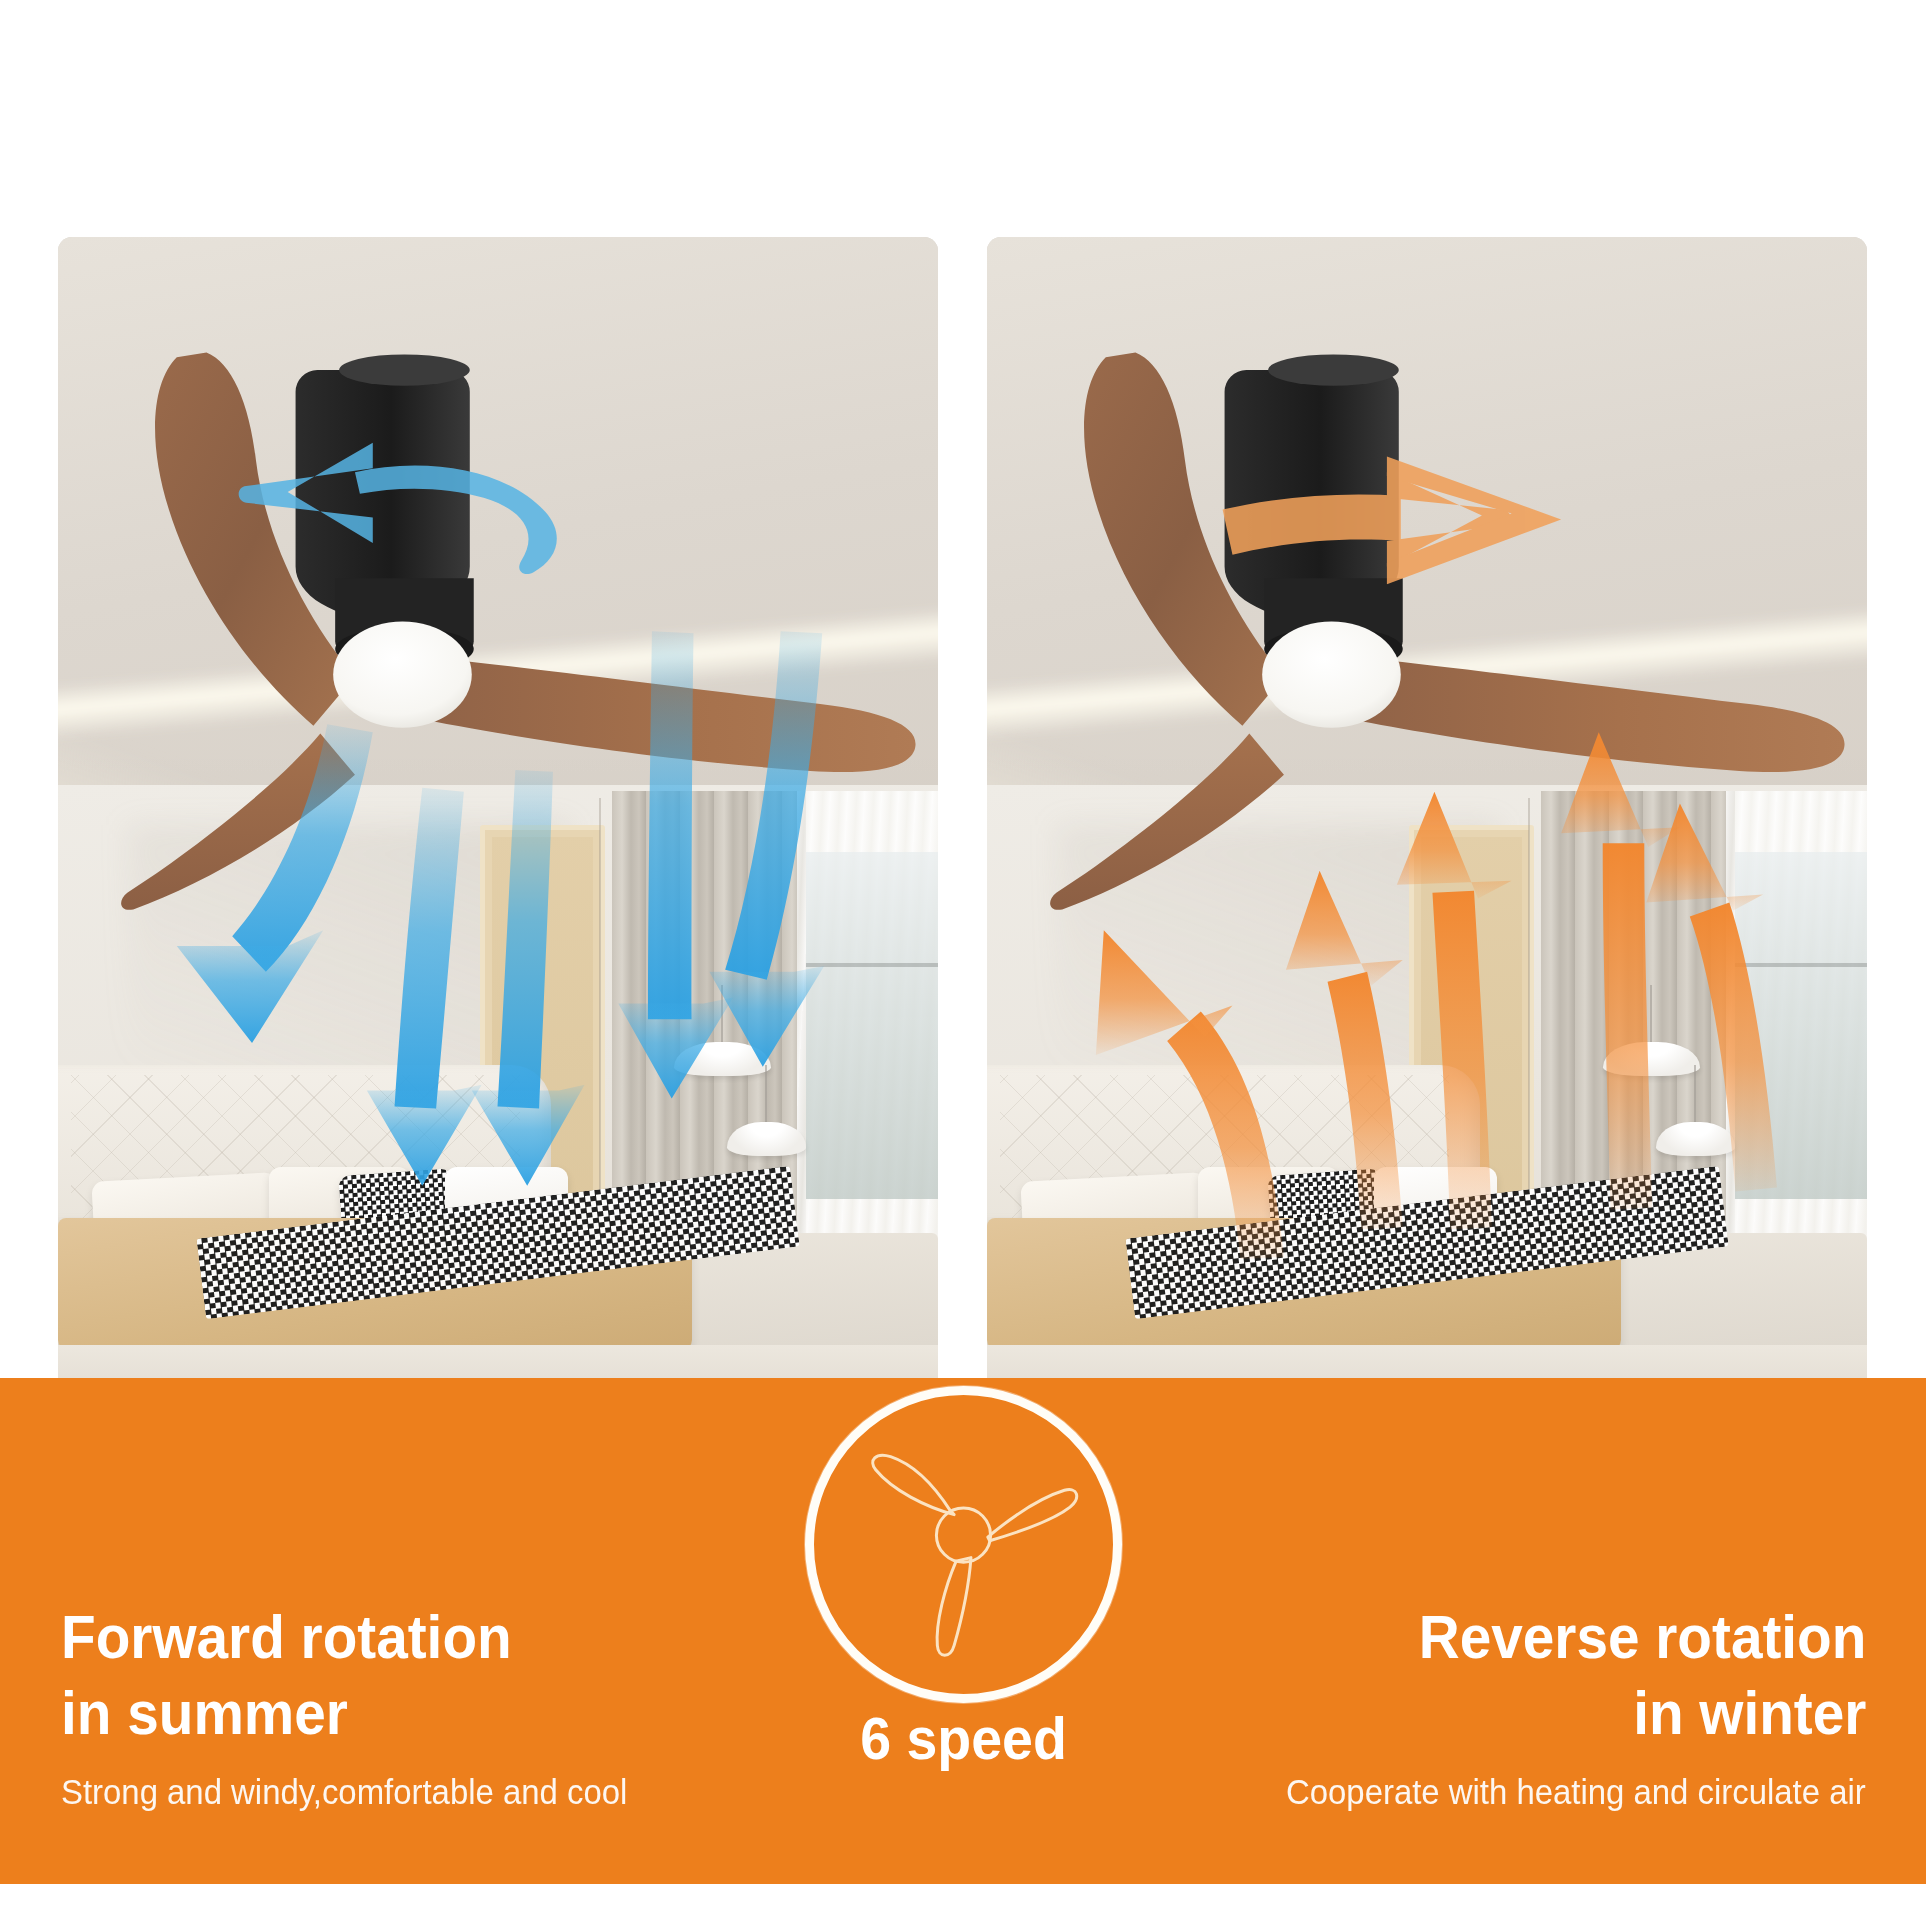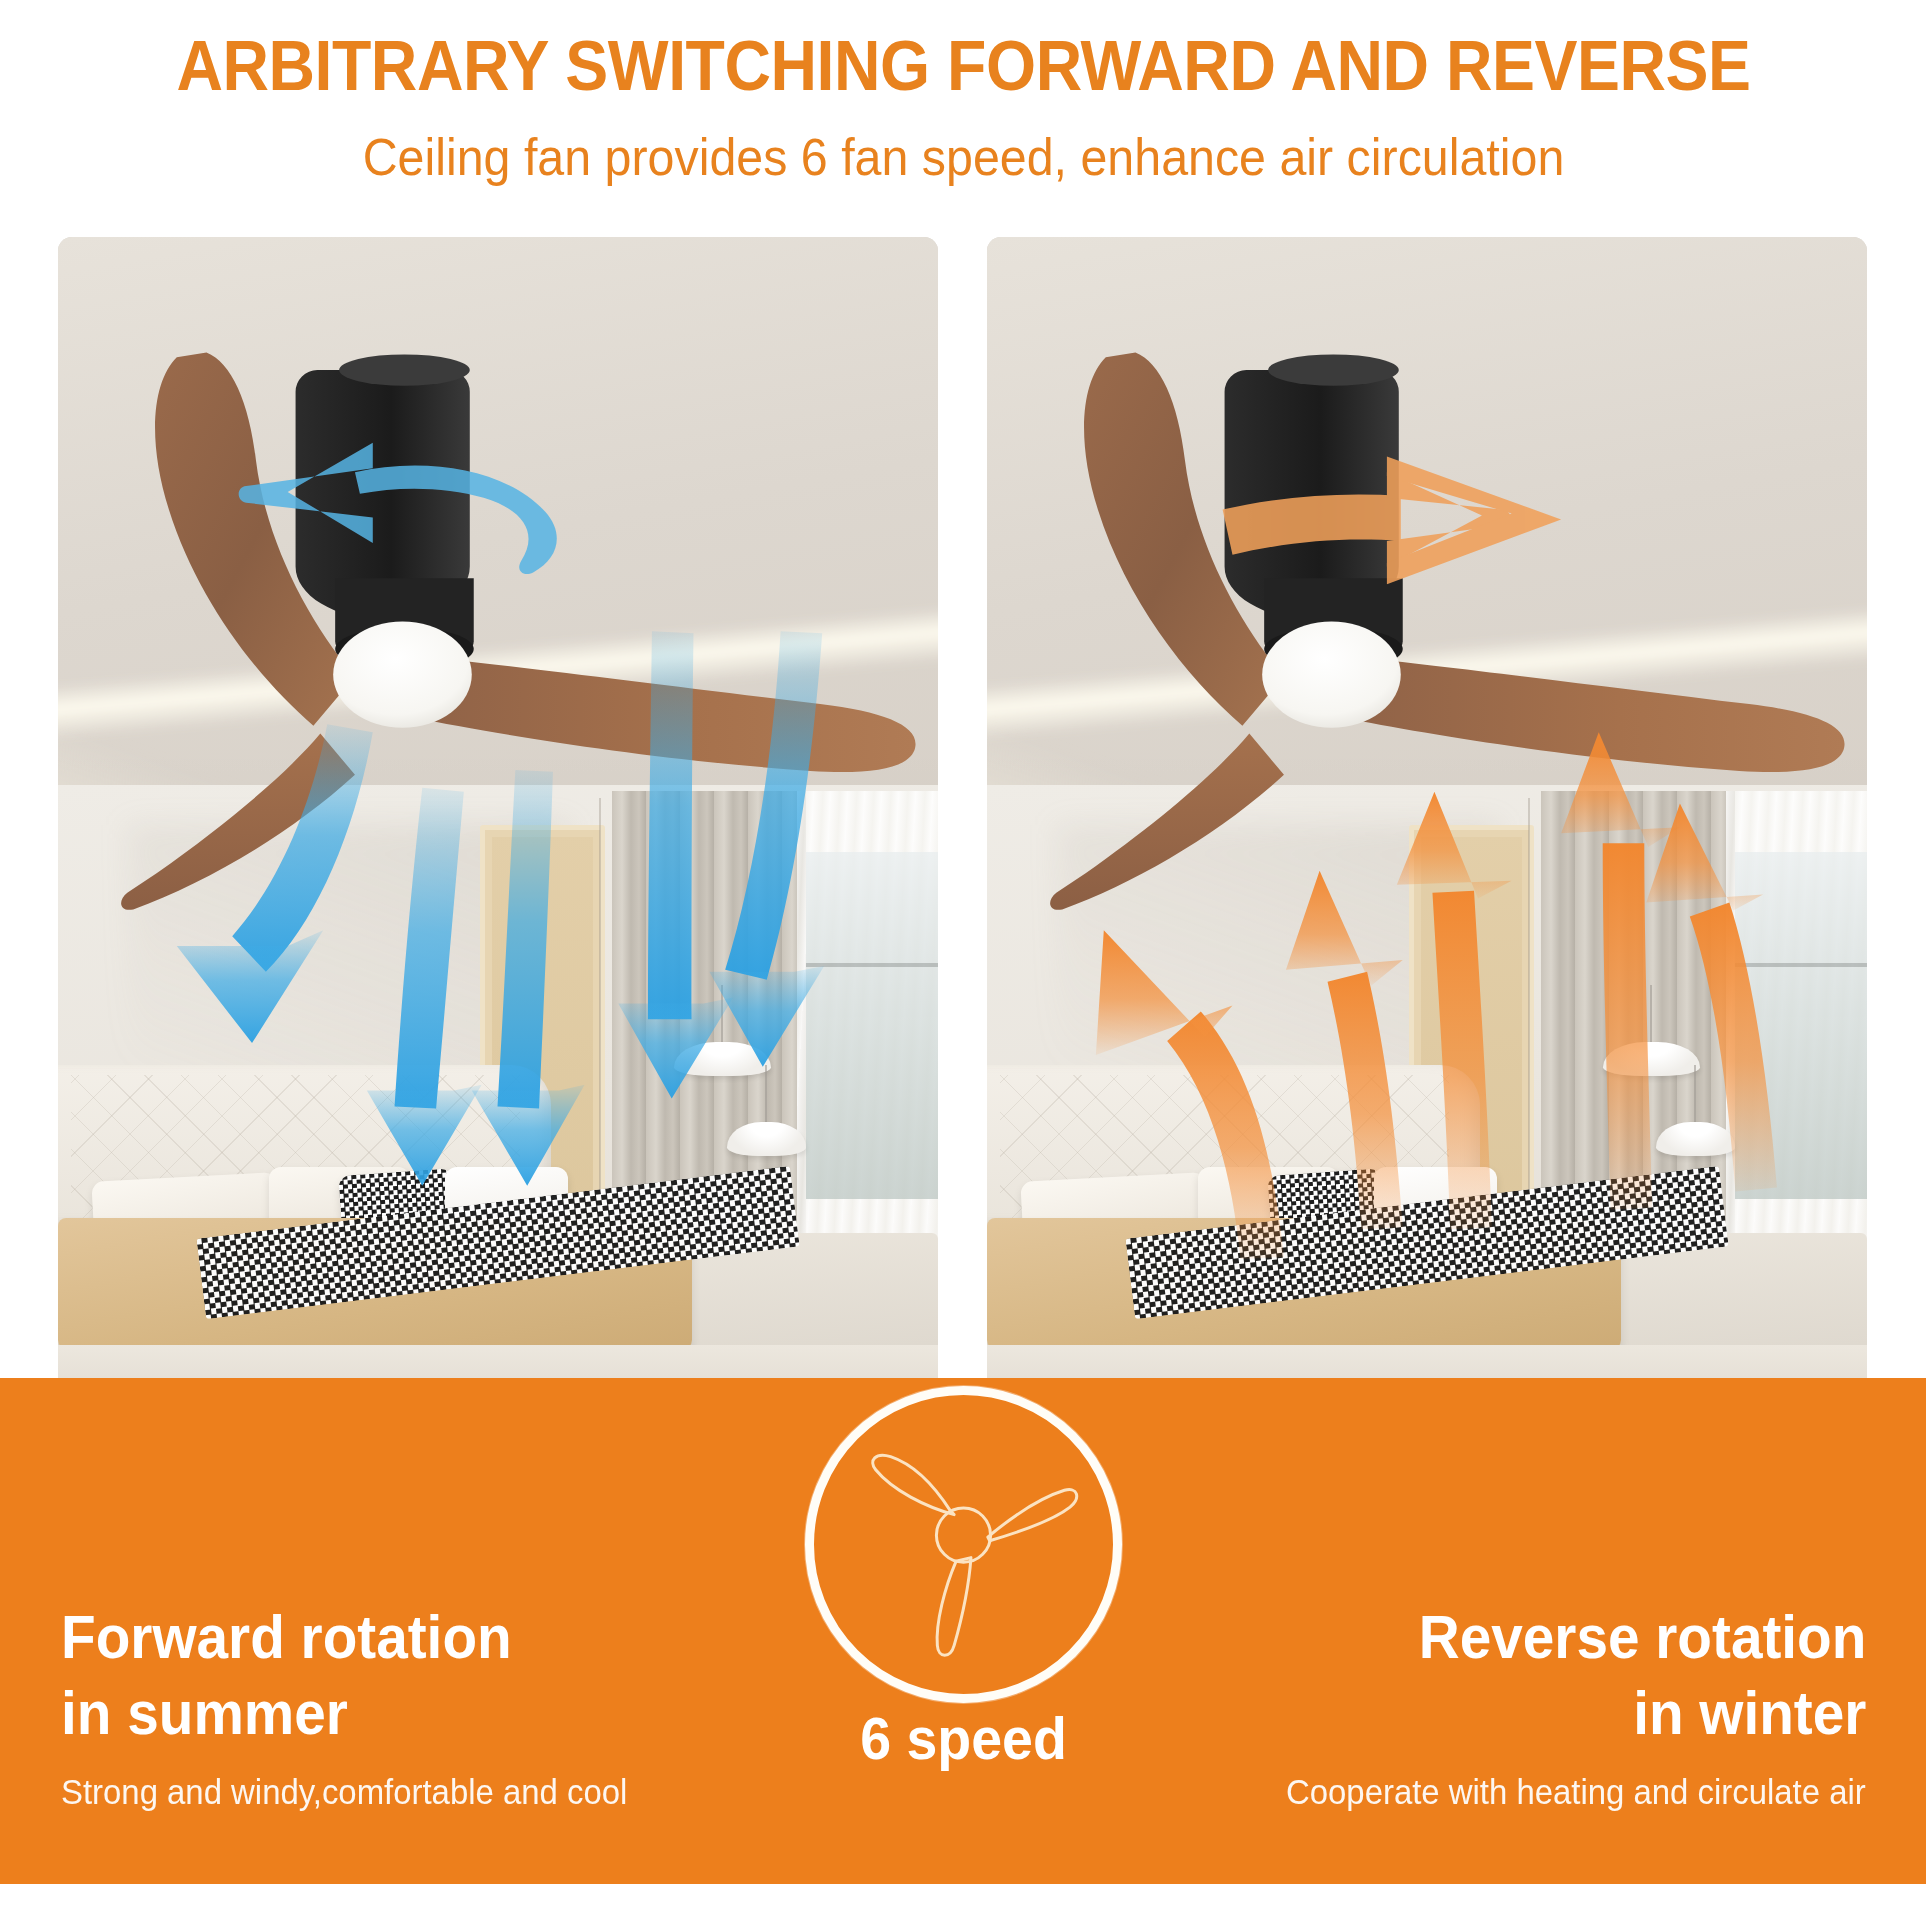--- a/index.html
+++ b/index.html
@@ -226,24 +226,20 @@
     position:absolute;left:607px;top:1705px;width:713px;
     text-align:center;color:#ffffff;font-weight:bold;font-size:59px;
     transform:scaleX(0.94);transform-origin:center top;
   }
 </style>
 </head>
 <body>
 
 <div class="page">
 
-  <div class="header">
-    <div class="title">ARBITRARY SWITCHING FORWARD AND REVERSE</div>
-    <div class="subtitle">Ceiling fan provides 6 fan speed, enhance air circulation</div>
-  </div>
 
   <div class="panel left">
     <div class="ceiling"></div>
     <div class="cove2"></div>
     <div class="ceil-edge"></div>
     <div class="wall"></div>
     <div class="wall-shadow"></div>
     <div class="door"></div>
     <div class="wallcorner"></div>
     <div class="curtain"></div>

